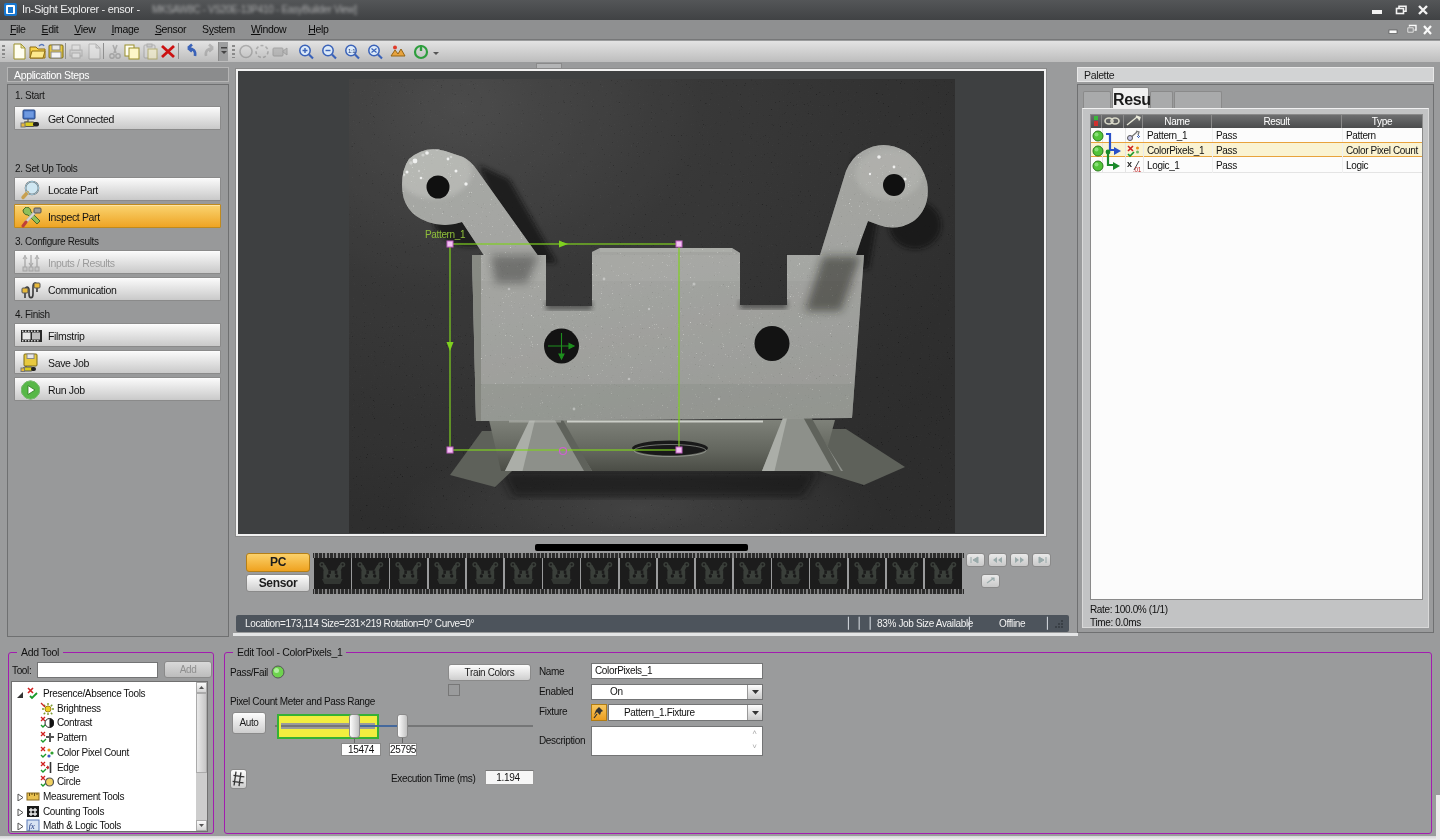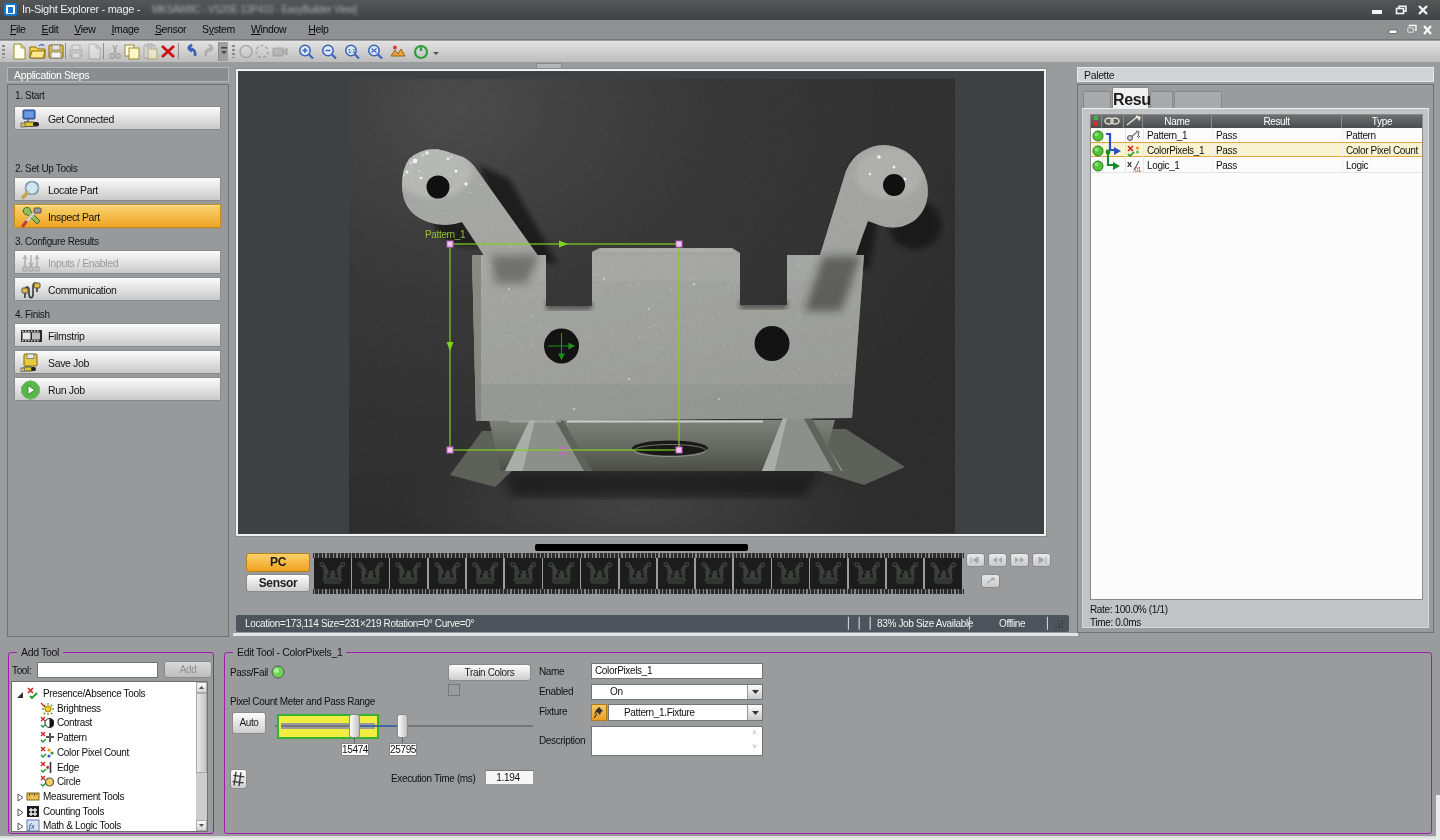--- a/index.html
+++ b/index.html
@@ -39,21 +39,21 @@
 .fld{position:absolute;background:#fff;border:1px solid #737475;font-size:10px}
 .btn3d{position:absolute;background:linear-gradient(#fdfdfd,#cecece);border:1px solid #8a8a8a;border-radius:3px;font-size:10px;color:#1c1c1c;text-align:center}
 </style></head>
 <body>
 <div class="abs" id="titlebar">
  <svg class="abs" style="left:4px;top:3px" width="14" height="14">
       <rect x="0" y="0" width="13" height="13" rx="2" fill="#1878d0"></rect>
       <rect x="2" y="2" width="9" height="9" rx="1" fill="#fff"></rect>
       <rect x="4" y="4" width="5" height="6" fill="#1878d0"></rect>
     </svg>
- <span class="abs" style="left:22px;top:3px">In-Sight Explorer - mage -</span>
+ <span class="abs" style="left:22px;top:3px">In-Sight Explorer - ensor -</span>
  <span class="abs" style="left:152px;top:4px;color:#a8a9aa;filter:blur(1.5px);font-size:10px">MKSAW8C - VS20E-13P410 - EasyBuilder View]</span>
  <svg class="abs" style="left:1370px;top:4px" width="62" height="12">
   <rect x="2" y="6" width="10" height="4" fill="#f2f2f2"></rect>
   <g stroke="#f2f2f2" fill="none" stroke-width="1.6">
         <rect x="26.5" y="4.5" width="7" height="5"></rect>
         <path d="M29 4.5v-2.2h7v5h-2.2"></path>
       </g>
   <path d="M49 2l8 8M57 2l-8 8" stroke="#f2f2f2" stroke-width="2.4"></path>
  </svg>
 </div>
@@ -205,21 +205,21 @@
       </div>
  <div class="seclab" style="top:151px">3. Configure Results</div>
  <div class="stepbtn dis" style="top:165px">
         <svg width="22" height="20" viewBox="0 0 22 20" opacity="0.5">
           <path d="M5 2v12M11 14V2M17 2v12" stroke="#777" stroke-width="1.4"></path>
           <path d="M3 6l2-3 2 3M9 10l2 3 2-3M15 6l2-3 2 3" fill="none" stroke="#777" stroke-width="1.2"></path>
           <rect x="3" y="14" width="4" height="4" fill="#bbb" stroke="#777"></rect>
           <rect x="9" y="14" width="4" height="4" fill="#bbb" stroke="#777"></rect>
           <rect x="15" y="14" width="4" height="4" fill="#bbb" stroke="#777"></rect>
         </svg>
-        <span class="lbl">Inputs / Enabled</span>
+        <span class="lbl">Inputs / Results</span>
       </div>
  <div class="stepbtn" style="top:192px">
         <svg width="22" height="20" viewBox="0 0 22 20">
           <path d="M5 18v-7c0-5 4-5 4-1v4c0 5 4 5 4 0V7c0-5 4-5 4-1v6" fill="none" stroke="#3a3a3a" stroke-width="1.6"></path>
           <rect x="2" y="8" width="6" height="5" rx="1" fill="#e8b93a" stroke="#555"></rect>
           <rect x="14" y="3" width="6" height="5" rx="1" fill="#e8b93a" stroke="#555"></rect>
         </svg>
         <span class="lbl">Communication</span>
       </div>
  <div class="seclab" style="top:224px">4. Finish</div>
@@ -929,21 +929,21 @@
  <div class="abs btn3d" style="left:7px;top:59px;width:34px;height:22px;line-height:20px">Auto</div>
  <div class="abs" style="left:50px;top:72px;width:258px;height:1.6px;background:#757677"></div>
  <div class="abs" style="left:52px;top:61px;width:102px;height:25px;border:2.4px solid #35b135;background:#f2ee3f"></div>
  <div class="abs" style="left:56px;top:70px;width:94px;height:6px;background:#9a9b9c"></div>
  <div class="abs" style="left:56px;top:72px;width:94px;height:1.6px;background:#757677"></div>
  <div class="abs" style="left:129px;top:71.5px;width:48px;height:2.6px;background:#45699c"></div>
  <div class="abs" style="left:124px;top:61px;width:11px;height:24px;background:linear-gradient(90deg,#fdfdfd,#c2c2c2);border:1px solid #8a8a8a;border-radius:3px"></div>
  <div class="abs" style="left:172px;top:61px;width:11px;height:24px;background:linear-gradient(90deg,#fdfdfd,#c2c2c2);border:1px solid #8a8a8a;border-radius:3px"></div>
  <div class="abs" style="left:129px;top:85px;width:1px;height:5px;background:#666"></div>
  <div class="abs" style="left:177px;top:85px;width:1px;height:5px;background:#666"></div>
- <div class="abs" style="left:116px;top:90px;width:28px;height:13px;background:#fff;border:1px solid #888;text-align:center;line-height:12px">15474</div>
+ <div class="abs" style="left:116px;top:90px;width:40px;height:13px;background:#fff;border:1px solid #888;text-align:center;line-height:12px">15474</div>
  <div class="abs" style="left:164px;top:90px;width:28px;height:13px;background:#fff;border:1px solid #888;text-align:center;line-height:12px">25795</div>
  <div class="abs btn3d" style="left:5px;top:116px;width:17px;height:20px"><svg width="15" height="18">
         <path d="M4 2v14M9 2v14M2 6h11M2 12h11" stroke="#333" stroke-width="1.3" transform="rotate(8 7 9)"></path>
       </svg></div>
  <div class="abs" style="left:166px;top:120px">Execution Time (ms)</div>
  <div class="abs" style="left:260px;top:117px;width:49px;height:15px;background:#f6f6f6;border:1px solid #999;border-top-color:#777;text-align:center;line-height:14px;padding-right:3px">1.194</div>
  <div class="abs" style="left:314px;top:13px">Name</div>
  <div class="abs fld" style="left:366px;top:10px;width:172px;height:16px;line-height:14px;padding-left:3px">ColorPixels_1</div>
  <div class="abs" style="left:314px;top:33px">Enabled</div>
  <div class="abs fld" style="left:366px;top:31px;width:172px;height:16px;line-height:14px;padding-left:18px">On<span style="position:absolute;right:0;top:0;width:15px;height:14px;background:linear-gradient(#fdfdfd,#c9c9c9);border-left:1px solid #999"><svg width="15" height="14">

